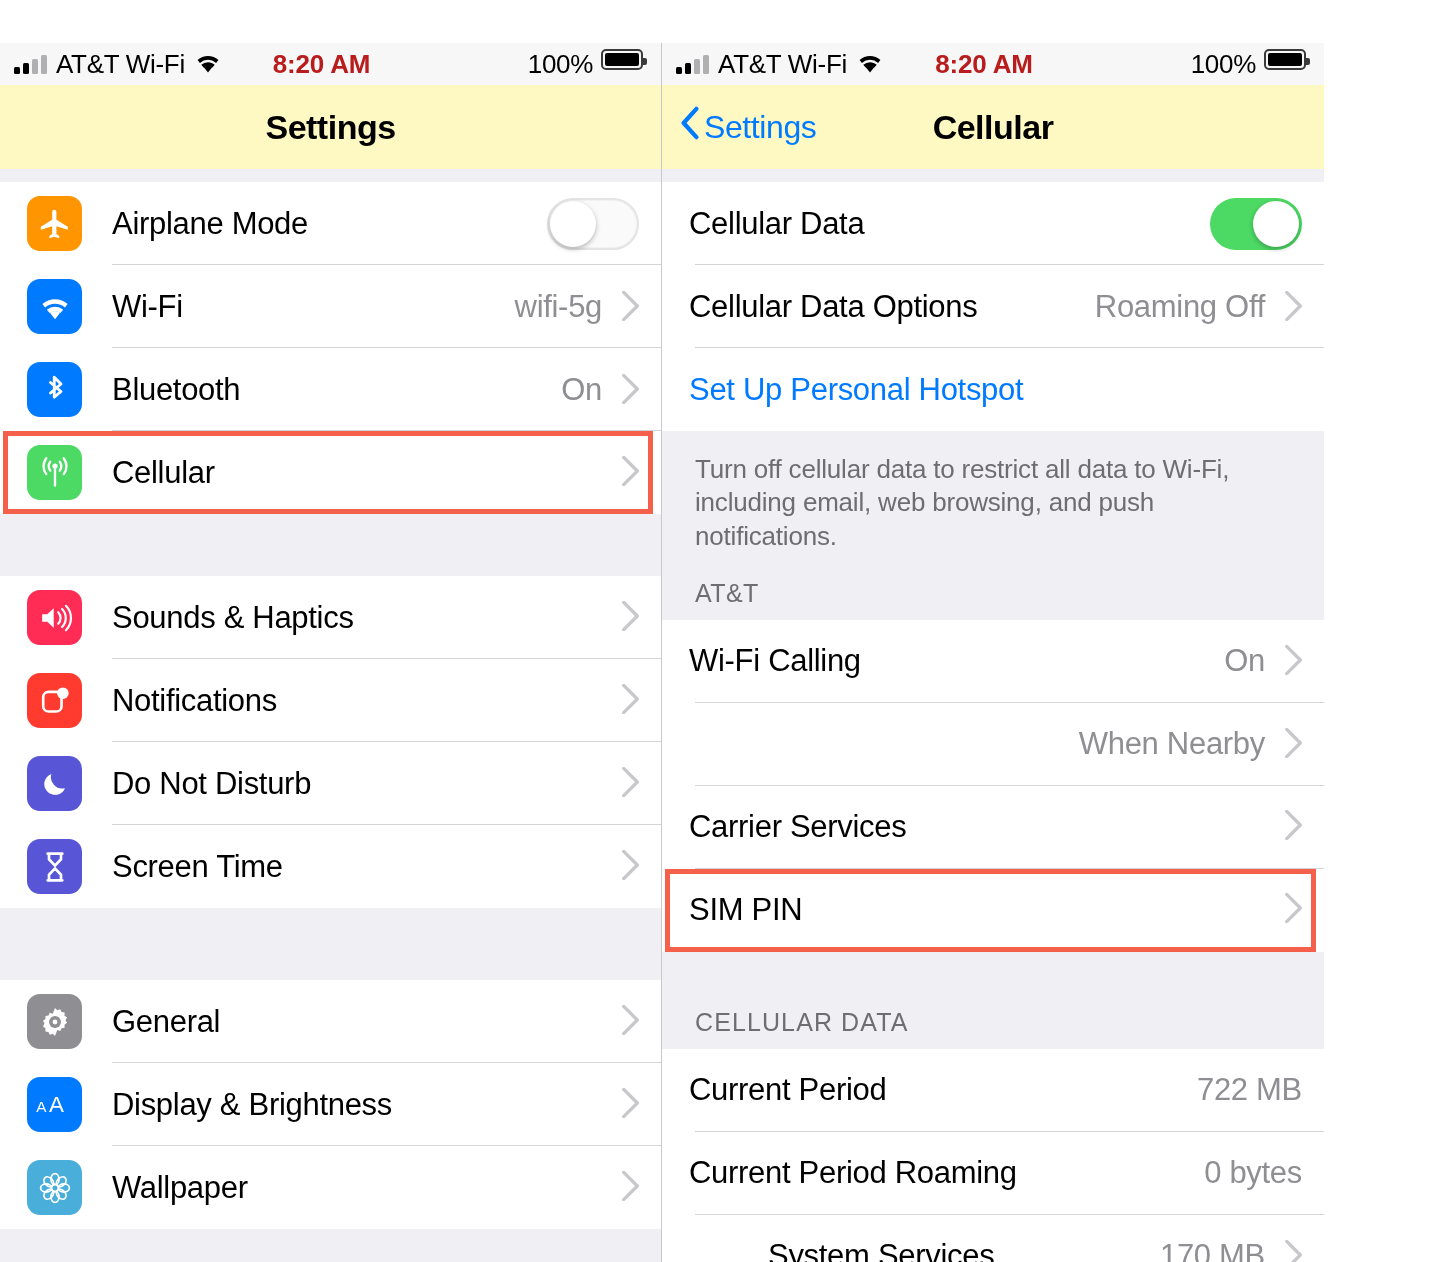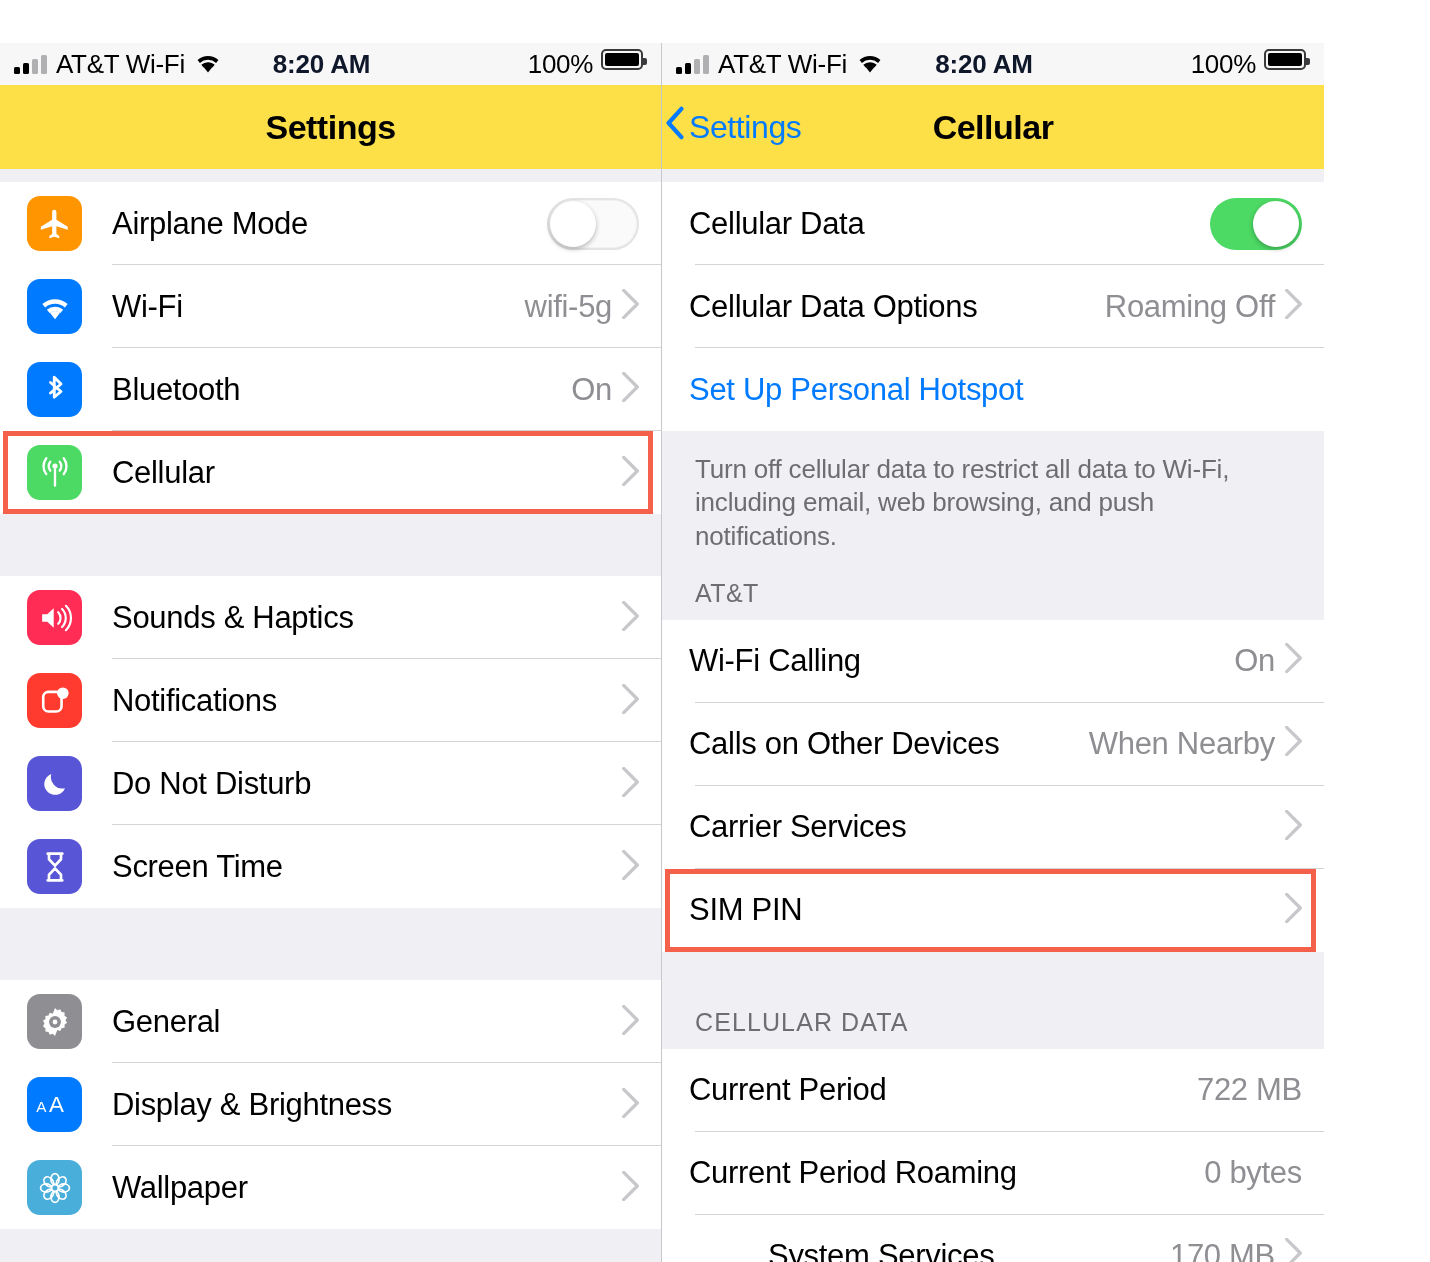--- a/index.html
+++ b/index.html
@@ -28,43 +28,43 @@
   .bars { display: flex; align-items: flex-end; gap: 3px; height: 19px; }
   .bars i { display: block; width: 6px; border-radius: 1.5px; background: #000; }
   .bars i:nth-child(1) { height: 7px; }
   .bars i:nth-child(2) { height: 11px; }
   .bars i:nth-child(3) { height: 15px; background: #b0b0b3; }
   .bars i:nth-child(4) { height: 19px; background: #b0b0b3; }
   .carrier { font-size: 26px; letter-spacing: -0.3px; color: #000; }
   .wifi-ico { display:block; }
   .sb-time {
     position: absolute; left: 0; right: 18px; text-align: center;
-    font-size: 26px; font-weight: bold; color: #0f172a;
+    font-size: 26px; font-weight: bold; color: #b91c1c;
     letter-spacing: -0.2px; pointer-events: none;
   }
   .sb-right {
     margin-left: auto; display: flex; align-items: flex-start; gap: 8px;
   }
   .batt-pct { font-size: 26px; color: #000; letter-spacing: -0.3px; }
   .batt {
     width: 42px; height: 21px; border: 2px solid #3a3a3c;
     border-radius: 5px; padding: 2px; position: relative;
   }
   .batt::after {
     content:""; position:absolute; right:-6px; top:7px;
     width:4px; height:7px; background:#3a3a3c;
     border-radius: 0 2px 2px 0;
   }
   .batt b { display:block; height:100%; width:100%; background:#000; border-radius:2px; }
 
   
   .navbar {
-    height: 84px; background: #fde047;
+    height: 84px; background: #fef9c3;
     display: flex; align-items: center;
-    position: relative; padding: 0 3px;
+    position: relative; padding: 0 18px;
   }
   .nav-title {
     position: absolute; left: 0; right: 0; text-align: center;
     font-size: 34px; font-weight: bold; color: #000;
     letter-spacing: -0.5px;
   }
   .back-btn {
     display: flex; align-items: center; gap: 4px;
     color: #007AFF; font-size: 32px; letter-spacing: -0.4px;
     z-index: 2; cursor: pointer;
@@ -91,21 +91,21 @@
     flex: 0 0 55px; display: flex; align-items: center; justify-content: center;
     margin-right: 30px;
   }
   .row-label {
     font-size: 31px; color: #000; letter-spacing: -0.3px;
     white-space: nowrap;
   }
   .row-label.blue { color: #007AFF; }
   .row-label.indent { padding-left: 79px; }
   .row-right {
-    margin-left: auto; display: flex; align-items: flex-start; gap: 10px;
+    margin-left: auto; display: flex; align-items: flex-end; gap: 20px;
     padding-right: 22px;
   }
   .row-value { font-size: 31px; color: #8E8E93; letter-spacing: -0.3px; white-space: nowrap; }
   .chev { display:block; flex:0 0 auto; }
 
   
   .toggle {
     width: 92px; height: 52px; border-radius: 26px;
     position: relative; flex: 0 0 92px;
   }
@@ -445,21 +445,20 @@
         <span class="row-label">Wi-Fi Calling</span>
         <span class="row-right">
           <span class="row-value">On</span>
           <span class="chev"><svg width="17" height="30" viewBox="0 0 12 22">
                 <path d="M1 1l10 10L1 21" fill="none" stroke="#C7C7CC" stroke-width="2.4" stroke-linecap="round" stroke-linejoin="round"></path>
               </svg></span>
         </span>
       </div>
 
       <div class="row plain-div">
-        <span class="row-label">Calls on Other Devices</span>
         <span class="row-right">
           <span class="row-value">When Nearby</span>
           <span class="chev"><svg width="17" height="30" viewBox="0 0 12 22">
                 <path d="M1 1l10 10L1 21" fill="none" stroke="#C7C7CC" stroke-width="2.4" stroke-linecap="round" stroke-linejoin="round"></path>
               </svg></span>
         </span>
       </div>
 
       <div class="row plain-div">
         <span class="row-label">Carrier Services</span>

